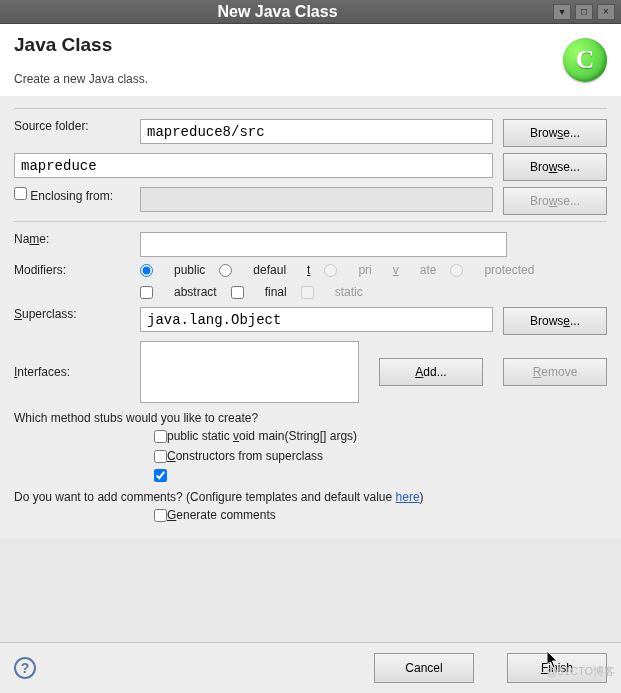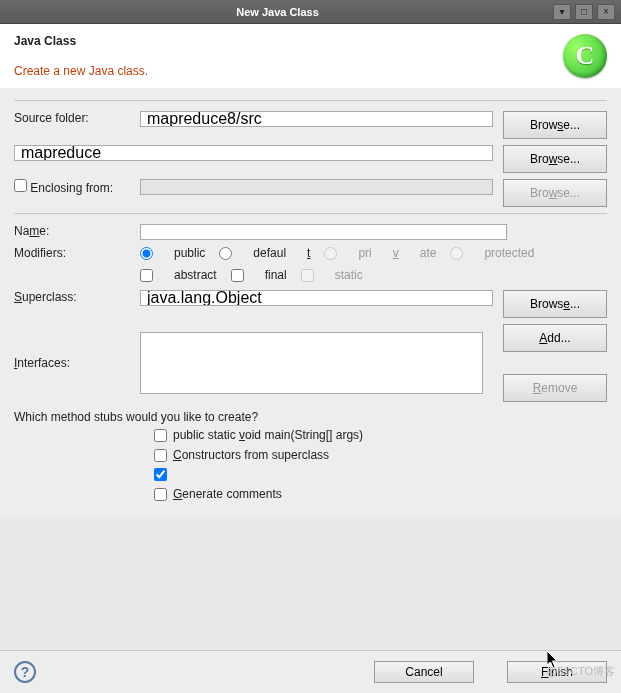--- a/index.html
+++ b/index.html
@@ -1,47 +1,47 @@
 <!DOCTYPE html>
 <html><head>
 <meta charset="utf-8">
 <style>
 * { box-sizing: border-box; margin: 0; padding: 0; }
 body { font-family: Arial, sans-serif; font-size: 12px; background: #e8e8e8; width: 621px; height: 693px; overflow: hidden; color: #222; }
 .titlebar { background: linear-gradient(#6a6a6a, #5a5a5a); color: #fff; height: 24px; display: flex; align-items: center; padding: 0 6px; border-bottom: 1px solid #444; }
-.titlebar .title { flex: 1; text-align: center; font-weight: bold; font-size: 11px; }
+.titlebar .title { flex: 1; text-align: center; font-weight: bold; font-size: 16px; }
 .titlebar .winbtn { width: 18px; height: 16px; background: #888; border: 1px solid #555; margin-left: 4px; display: flex; align-items: center; justify-content: center; color: #222; font-size: 10px; cursor: pointer; }
 .header { background: #fff; padding: 10px 14px; display: flex; align-items: center; }
 .header-text { flex: 1; }
-.header-text h1 { font-size: 12px; font-weight: bold; margin-bottom: 16px; }
-.header-text p { font-size: 12px; color: #c2410c; }
+.header-text h1 { font-size: 19px; font-weight: bold; margin-bottom: 16px; }
+.header-text p { font-size: 12px; color: #404040; }
 .class-icon { width: 44px; height: 44px; border-radius: 50%; background: radial-gradient(circle at 30% 30%, #9f6, #3b3); display: flex; align-items: center; justify-content: center; box-shadow: inset -2px -2px 4px rgba(0,0,0,.3), 0 1px 2px rgba(0,0,0,.3); }
 .class-icon span { font-size: 26px; font-weight: bold; color: #fff; font-family: Georgia, serif; text-shadow: 0 1px 1px rgba(0,0,0,.4); }
 .content { background: #ededed; padding: 12px 14px 10px 14px; }
 .sep { border: none; border-top: 1px solid #c8c8c8; margin: 0 0 10px 0; }
 .row { display: flex; align-items: flex-start; margin-bottom: 6px; }
 .row label.lbl { width: 126px; flex-shrink: 0; }
 .u { text-decoration: underline; }
-.txt { flex: 1; height: 16px; border: 1px solid #aaa; background: #fff; padding: 2px 6px; font-size: 16px; font-family: Liberation Sans, sans-serif; }
+.txt { flex: 1; height: 25px; border: 1px solid #aaa; background: #fff; padding: 2px 6px; font-size: 14px; font-family: Liberation Mono, monospace; }
 .txt:disabled { background: #e4e4e4; color: #888; }
 .btn { width: 104px; height: 28px; background: linear-gradient(#f4f4f4,#ddd); border: 1px solid #999; margin-left: 10px; cursor: pointer; font-size: 12px; font-family: inherit; }
 .btn:disabled { color: #999; cursor: default; }
 .radio-group, .check-group { display: flex; align-items: center; gap: 14px; }
 .radio-group label, .check-group label { display: flex; align-items: center; gap: 21px; }
 .radio-group .disabled, .check-group .disabled { color: #999; }
 .listbox { flex: 1; height: 62px; border: 1px solid #aaa; background: #fff; }
-.sidebtns { display: flex; flex-direction: column; margin-left: 10px; gap: 22px; }
+.sidebtns { display: flex; flex-direction: row; margin-left: 10px; gap: 10px; }
 .question { margin: 8px 0 4px 0; }
 .indent { margin-left: 140px; }
-.chk-row { display: flex; align-items: center; gap: 6px; margin-bottom: 6px; }
+.chk-row { display: flex; align-items: center; margin-bottom: 6px; }
 .link { color: #2a5db0; text-decoration: underline; cursor: pointer; }
 .footer { position: absolute; bottom: 0; left: 0; right: 0; border-top: 1px solid #c8c8c8; padding: 10px 14px; display: flex; align-items: center; background: #ededed; }
 .help-icon { width: 22px; height: 22px; border: 2px solid #5a7aa5; border-radius: 50%; display: flex; align-items: center; justify-content: center; color: #5a7aa5; font-weight: bold; cursor: pointer; font-size: 14px; }
 .footer-btns { margin-left: auto; display: flex; gap: 8px; }
-.footer-btns .btn { width: 100px; height: 22px; margin-left: 25px; }
+.footer-btns .btn { width: 100px; height: 30px; margin-left: 25px; }
 .watermark { position: absolute; bottom: 14px; right: 6px; color: #bbb; font-size: 11px; }
 .cursor { position: absolute; bottom: 24px; right: 60px; pointer-events: none; }
 input[type=checkbox], input[type=radio] { margin: 0; }
 </style>
 </head>
 <body>
 
 <div class="titlebar">
   <span class="title">New Java Class</span>
   <div class="winbtn">▾</div>
@@ -150,20 +150,21 @@
       </div>
     <div class="chk-row">
         <input type="checkbox" style="">
         <label><span class="u">C</span><span>onstructors from superclass</span></label>
       </div>
     <div class="chk-row">
         <input type="checkbox" checked="" style="">
       </div>
   </div>
 
+  <div class="question"><span>Do you want to add comments? (Configure templates and default value </span><a class="link">here</a><span>)</span></div>
   <div class="indent">
     <div class="chk-row">
         <input type="checkbox" style="">
         <label><span class="u">G</span><span>enerate comments</span></label>
       </div>
   </div>
 </div>
 
 <div class="footer">
   <div class="help-icon">?</div>

